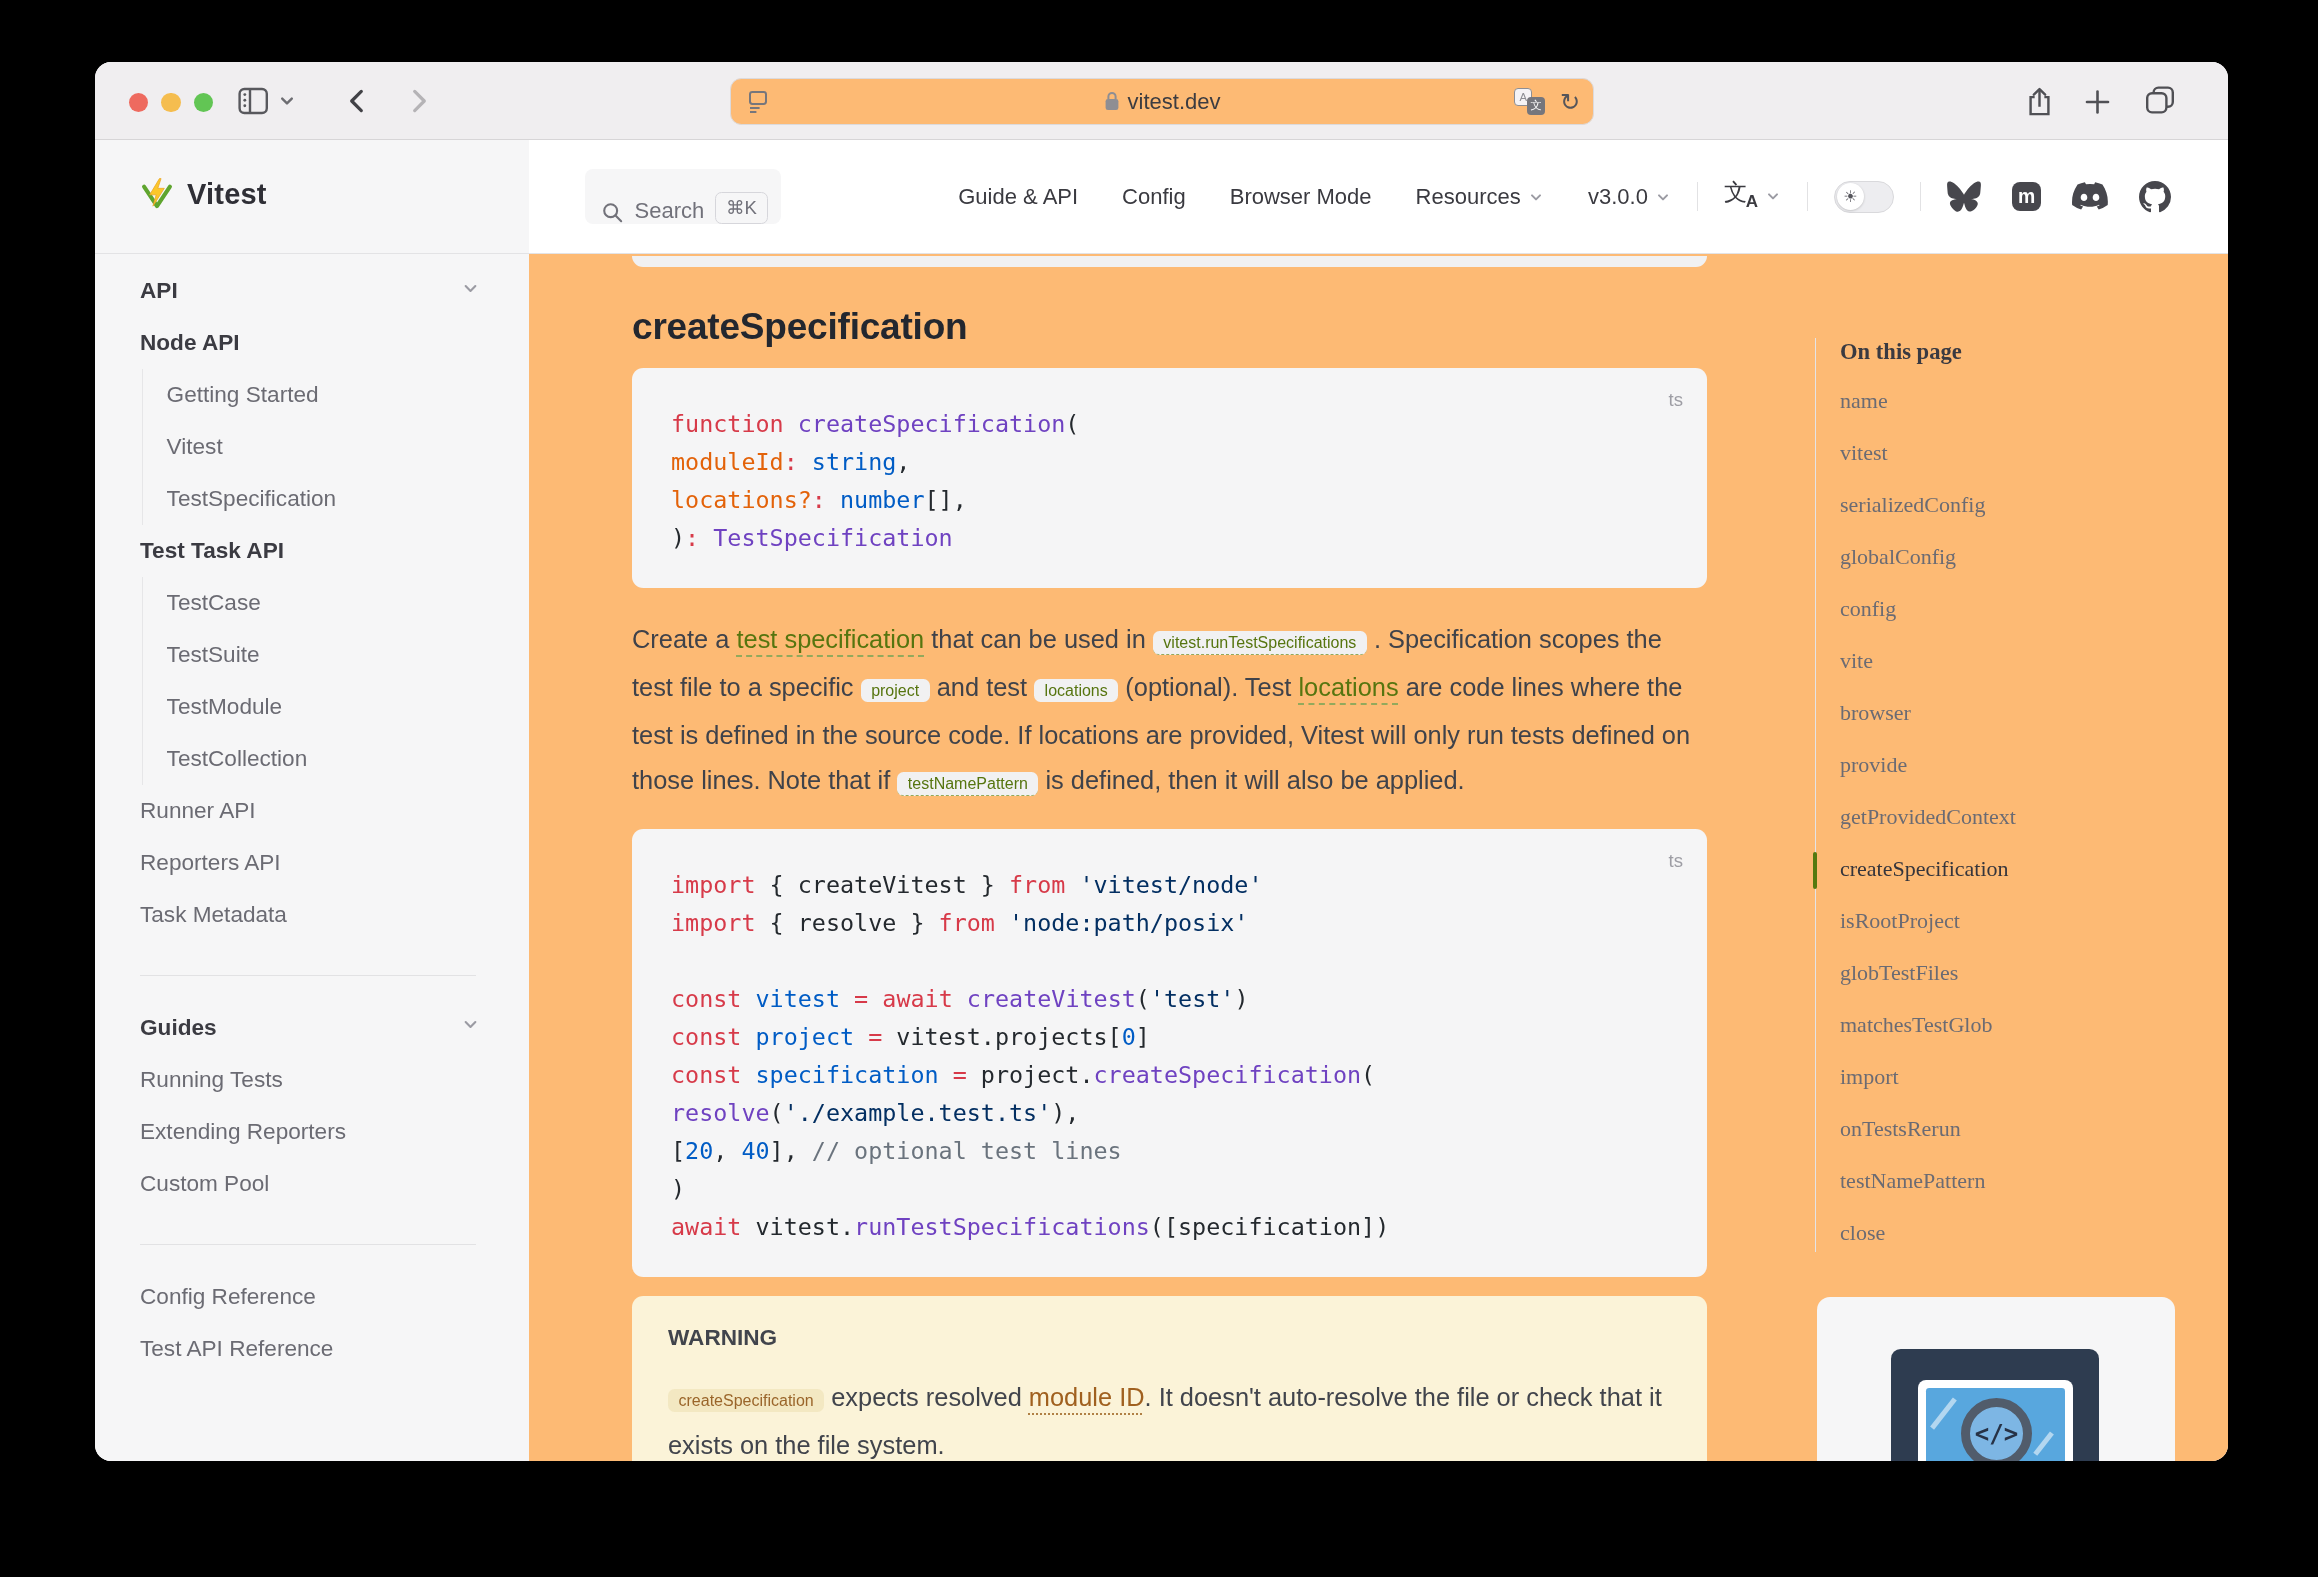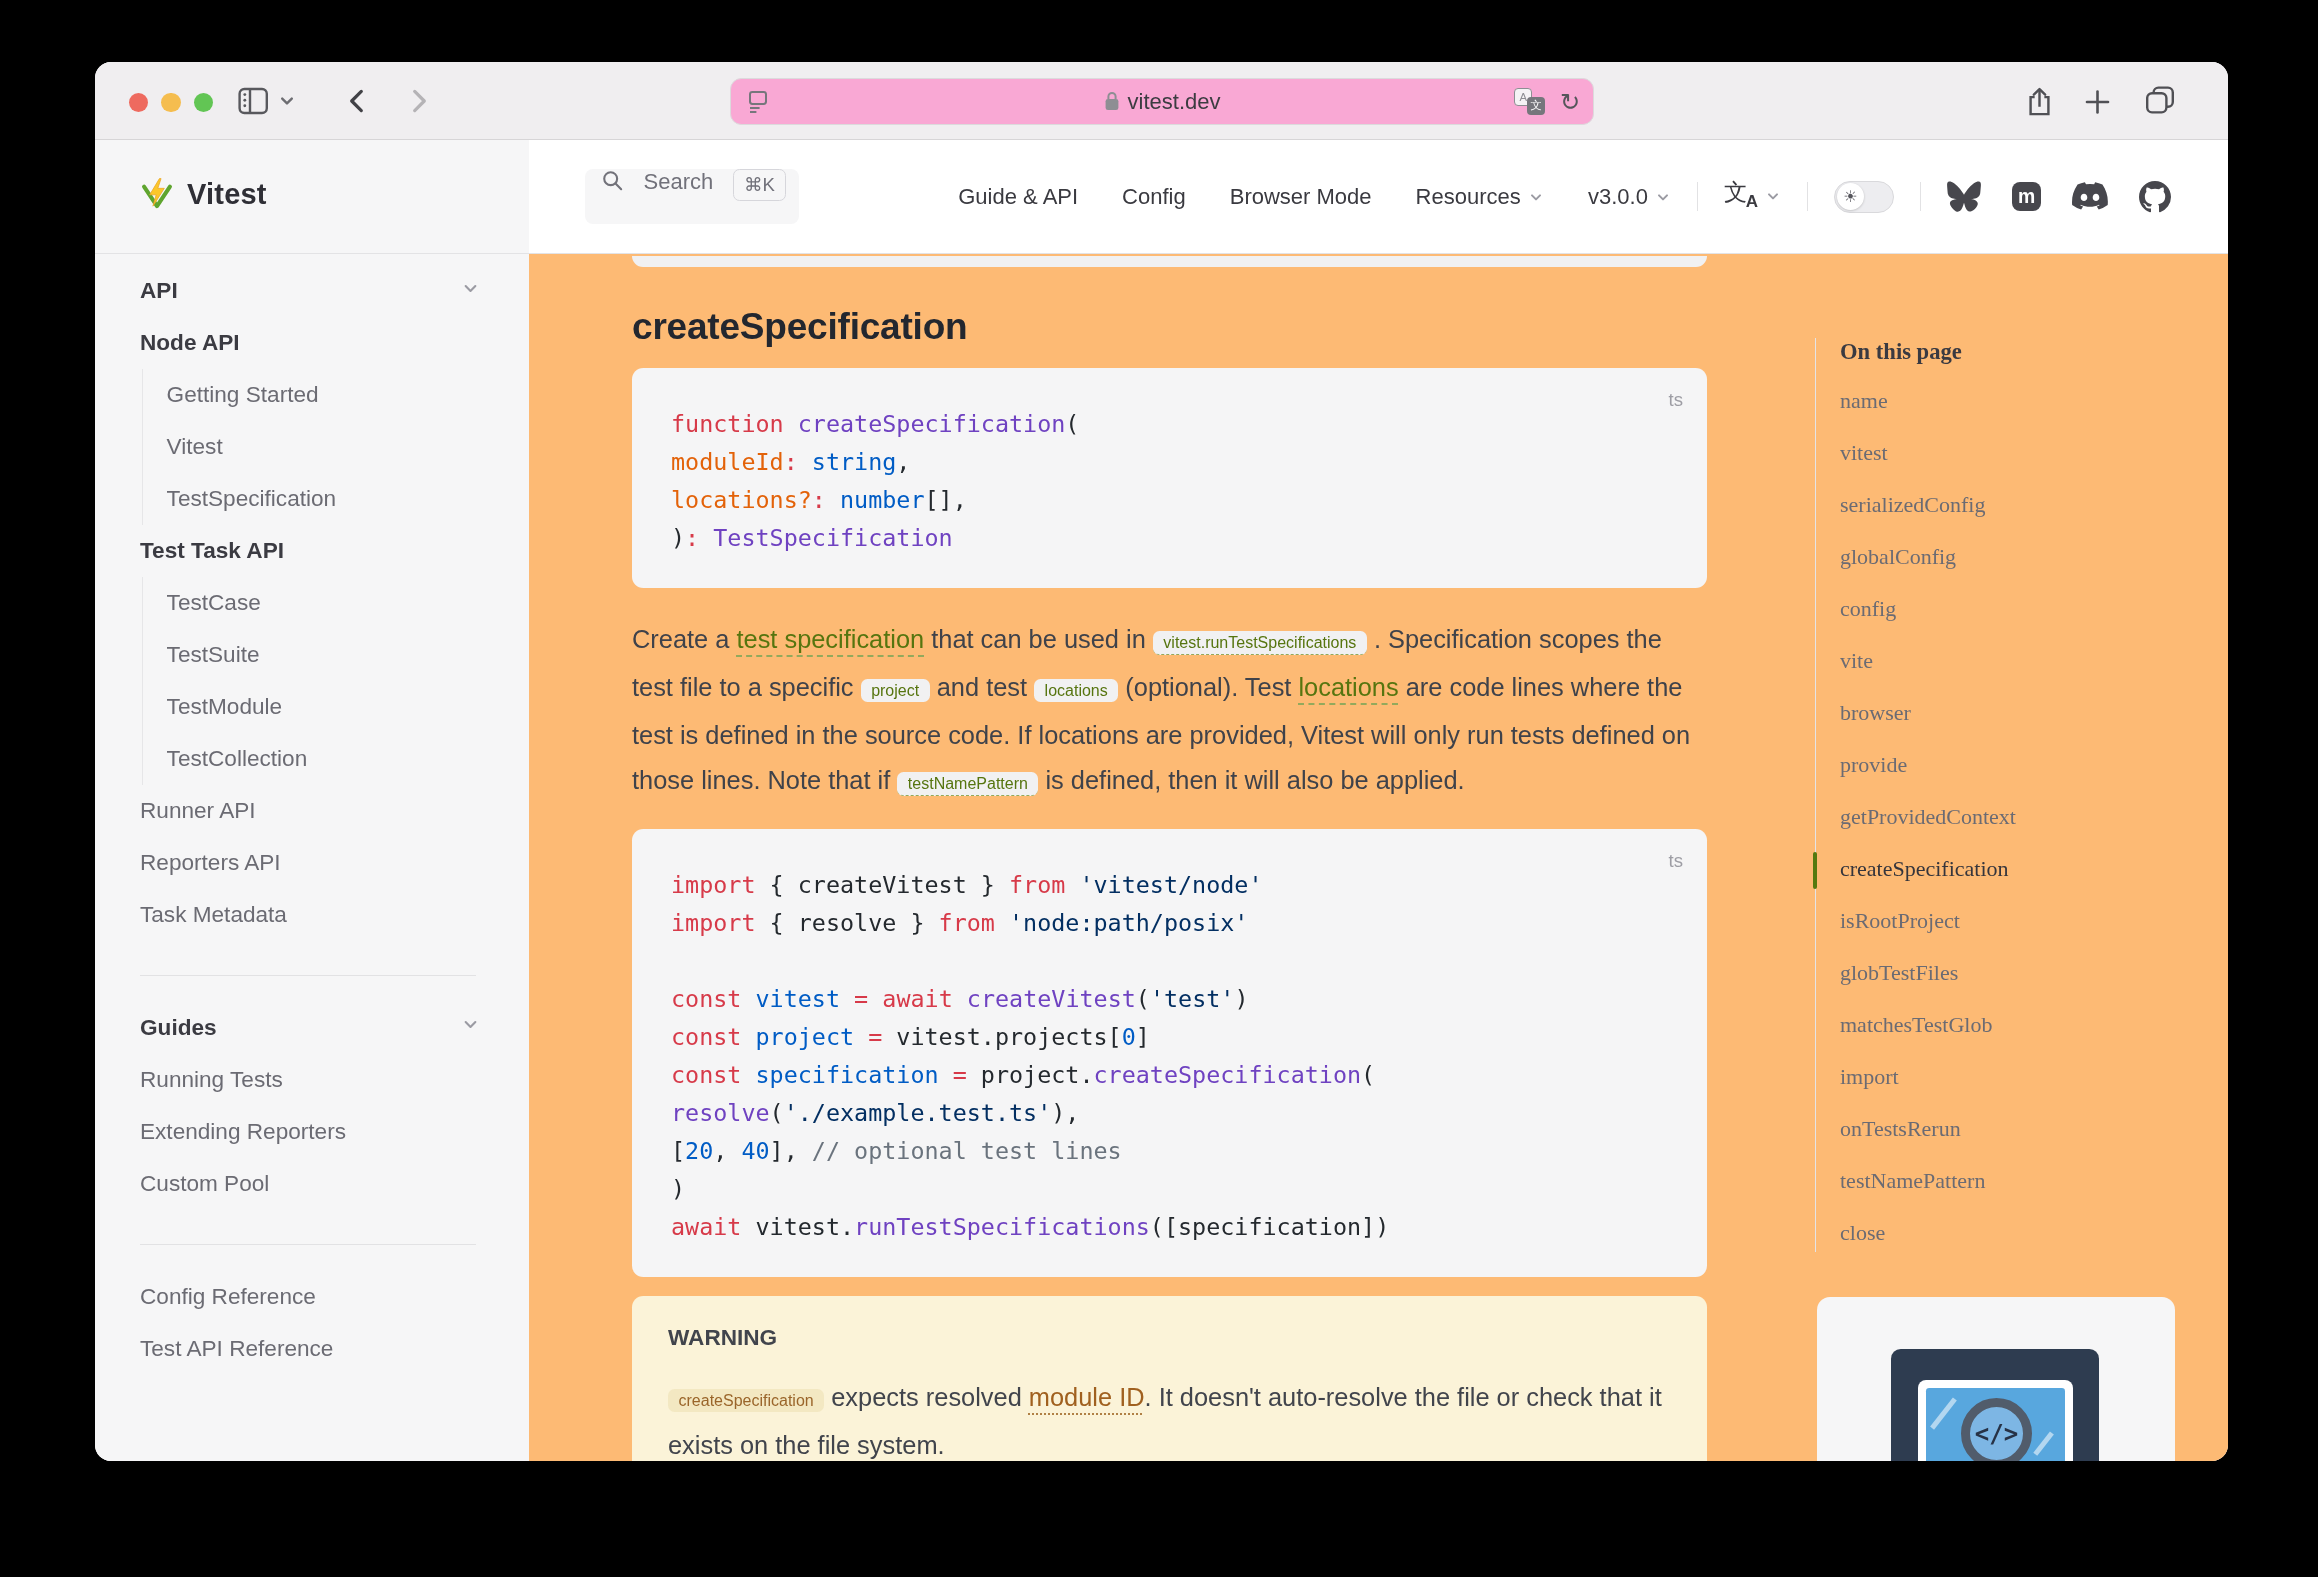--- a/index.html
+++ b/index.html
@@ -5,35 +5,35 @@
   * { box-sizing: border-box; margin: 0; padding: 0; }
   html,body { width:2319px; height:1578px; background:#000; font-family:"Liberation Sans", sans-serif; }
   .window { position:absolute; left:95px; top:62px; width:2133px; height:1399px; background:#fff; border-radius:16px; overflow:hidden; }
 
   
   .toolbar { position:absolute; left:0; top:0; right:0; height:78px; background:#f0eef0; border-bottom:0.8px solid #d7d5d7; }
   .lights { position:absolute; left:34px; top:31px; display:flex; gap:13px; }
   .light { width:19.4px; height:19.4px; border-radius:50%; }
   .light.red{ background:#ee6a5f; } .light.yellow{ background:#f5bd4f; } .light.green{ background:#62c554; }
   .tbicon { position:absolute; top:22.6px; display:flex; align-items:center; }
-  .urlbar { position:absolute; left:635px; top:16px; width:864px; height:47px; background:#f9a8d4; border:0.8px solid #dcdadc; border-radius:11.3px; display:flex; align-items:center; padding:0 14.5px; }
+  .urlbar { position:absolute; left:635px; top:16px; width:864px; height:47px; background:#fdba74; border:0.8px solid #dcdadc; border-radius:11.3px; display:flex; align-items:center; padding:0 14.5px; }
   .url-center { position:absolute; left:0; right:0; display:flex; align-items:center; justify-content:center; gap:8px; }
   .url-text { font-size:22px; color:#3c3c41; }
   .url-right { position:absolute; right:13px; display:flex; align-items:center; gap:14.5px; }
   .reload { font-family:"DejaVu Sans", sans-serif; font-size:24px; color:#55555a; }
   .badge-wrap { position:relative; width:31px; height:27.4px; }
   .badge-back { position:absolute; left:0; top:0; width:18px; height:18px; border:1.6px solid #8e8e93; border-radius:4px; color:#8e8e93; font-size:11.3px; display:flex; align-items:center; justify-content:center; background:#f5f3f5; }
   .badge-front { position:absolute; right:0; bottom:0; width:18.6px; height:18.6px; background:#76767c; border-radius:4px; color:#fff; font-size:11.3px; display:flex; align-items:center; justify-content:center; }
 
   
   .sidebar-bg { position:absolute; left:0; top:78px; width:434px; bottom:0; background:#f6f6f7; }
   .site-header { position:absolute; left:0; right:0; top:78px; height:114px; border-bottom:0.8px solid #e3e3e5; }
   .logo { position:absolute; left:45px; top:37px; display:flex; align-items:center; gap:13px; }
   .logo-text { font-size:29px; font-weight:700; color:#2f2f36; letter-spacing:0.2px; }
-  .search-btn { position:absolute; left:490px; top:29px; height:55px; background:#f6f6f7; border-radius:8px; display:flex; align-items:flex-start; padding:0 13px 0 16px; gap:20px; }
+  .search-btn { position:absolute; left:490px; top:29px; height:55px; background:#f6f6f7; border-radius:8px; display:flex; align-items:flex-end; padding:0 13px 0 16px; gap:11px; }
   .search-label { font-size:22px; color:#71717a; }
   .search-kbd { border:1.2px solid #d6d6db; border-radius:6.5px; padding:4px 9.7px; font-size:18.6px; color:#71717a; }
   .nav { position:absolute; right:57px; top:0; height:113px; display:flex; align-items:center; }
   .nav-link { display:flex; align-items:center; gap:7.3px; font-size:22px; font-weight:500; color:#3a3a40; margin-left:44px; }
   .nav-sep { width:0.8px; height:29px; background:#e2e2e4; margin:0 26px; }
   .lang-icon { display:flex; align-items:flex-start; color:#3a3a40; }
   .lang-cjk { font-size:23.4px; line-height:23.4px; }
   .lang-latin { font-size:17px; font-weight:600; margin:11.3px 0 0 -1.6px; }
   .toggle { width:60px; height:32px; background:#ededf0; border:0.8px solid #d9d9dc; border-radius:16px; position:relative; }
   .toggle-knob { position:absolute; left:1.6px; top:1.6px; width:27.4px; height:27.4px; background:#fff; border-radius:50%; box-shadow:0 0.8px 2.4px rgba(0,0,0,.2); display:flex; align-items:center; justify-content:center; font-size:16px; color:#55555c; }

